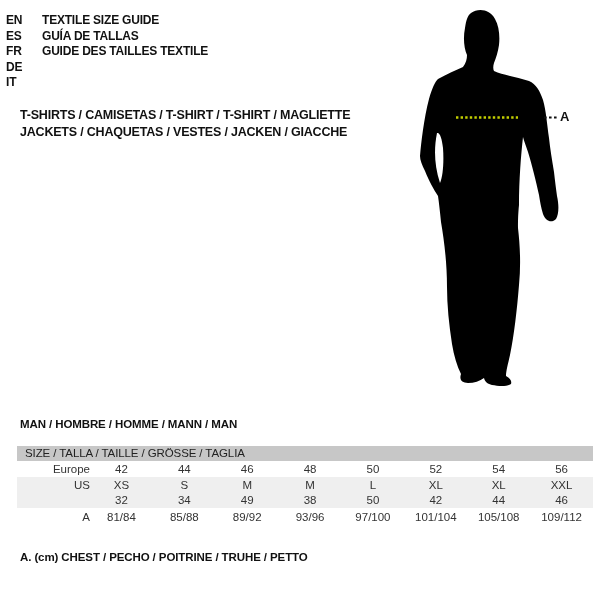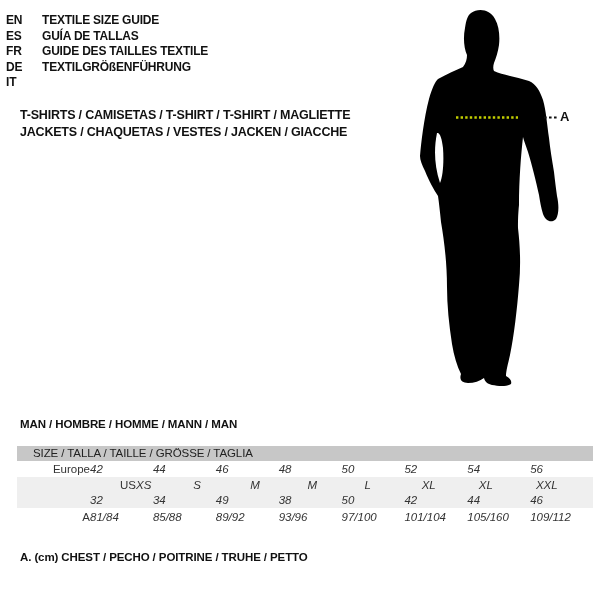--- a/index.html
+++ b/index.html
@@ -13,26 +13,26 @@
   .lang-code{width:36px;}
   
   .cat-block{position:absolute;left:20px;top:107px;font-weight:bold;font-size:12.5px;line-height:17px;letter-spacing:-0.2px;}
   
   .figure-svg{position:absolute;left:0;top:0;width:600px;height:600px;}
   .measure-label{position:absolute;left:560px;top:109px;font-size:13px;font-weight:bold;letter-spacing:0;}
   
   .section-title{position:absolute;left:20px;top:418px;font-weight:bold;font-size:11.5px;letter-spacing:-0.1px;}
   
   .size-table{position:absolute;left:17px;top:446px;width:576px;font-size:11.5px;}
-  .t-header{height:15px;line-height:15px;padding-left:16px;letter-spacing:-0.1px;color:#222;}
+  .t-header{height:15px;line-height:15px;padding-left:8px;letter-spacing:-0.1px;color:#222;}
   .t-row{display:flex;}
   .t-label{width:70px;padding-left:3px;text-align:right;color:#333;}
-  .t-cell{flex:1;color:#333;font-style:italic;}
+  .t-cell{flex:1;text-align:center;color:#333;}
   .row-europe{height:16px;line-height:16px;background:#ffffff;}
-  .row-us1{height:16px;line-height:16px;padding-left:46px;}
+  .row-us1{height:16px;line-height:16px;}
   .row-us2{height:15px;line-height:15px;}
   .row-a{height:18px;line-height:18px;background:#ffffff;}
   
   .footnote{position:absolute;left:20px;top:551px;font-weight:bold;font-size:11.5px;letter-spacing:-0.1px;}
 </style>
 </head>
 <body>
 
 <div class="canvas">
 
@@ -44,21 +44,20 @@
     <div class="lang-row">
       <span class="lang-code">ES</span>
       <span class="lang-label">GUÍA DE TALLAS</span>
     </div>
     <div class="lang-row">
       <span class="lang-code">FR</span>
       <span class="lang-label">GUIDE DES TAILLES TEXTILE</span>
     </div>
     <div class="lang-row">
       <span class="lang-code">DE</span>
-      <span class="lang-label">TEXTILGRÖßENFÜHRUNG</span>
     </div>
     <div class="lang-row">
       <span class="lang-code">IT</span>
     </div>
   </div>
 
   <div class="cat-block">
     <div>T-SHIRTS / CAMISETAS / T-SHIRT / T-SHIRT / MAGLIETTE</div>
     <div>JACKETS / CHAQUETAS / VESTES / JACKEN / GIACCHE</div>
   </div>
@@ -155,20 +154,20 @@
     </div>
 
     <div class="t-row row-a">
       <div class="t-label">A</div>
       <div class="t-cell">81/84</div>
       <div class="t-cell">85/88</div>
       <div class="t-cell">89/92</div>
       <div class="t-cell">93/96</div>
       <div class="t-cell">97/100</div>
       <div class="t-cell">101/104</div>
-      <div class="t-cell">105/160</div>
+      <div class="t-cell">105/108</div>
       <div class="t-cell">109/112</div>
     </div>
   </div>
 
   <div class="footnote">A. (cm) CHEST / PECHO / POITRINE / TRUHE / PETTO</div>
 
 </div>
 
 </body></html>

